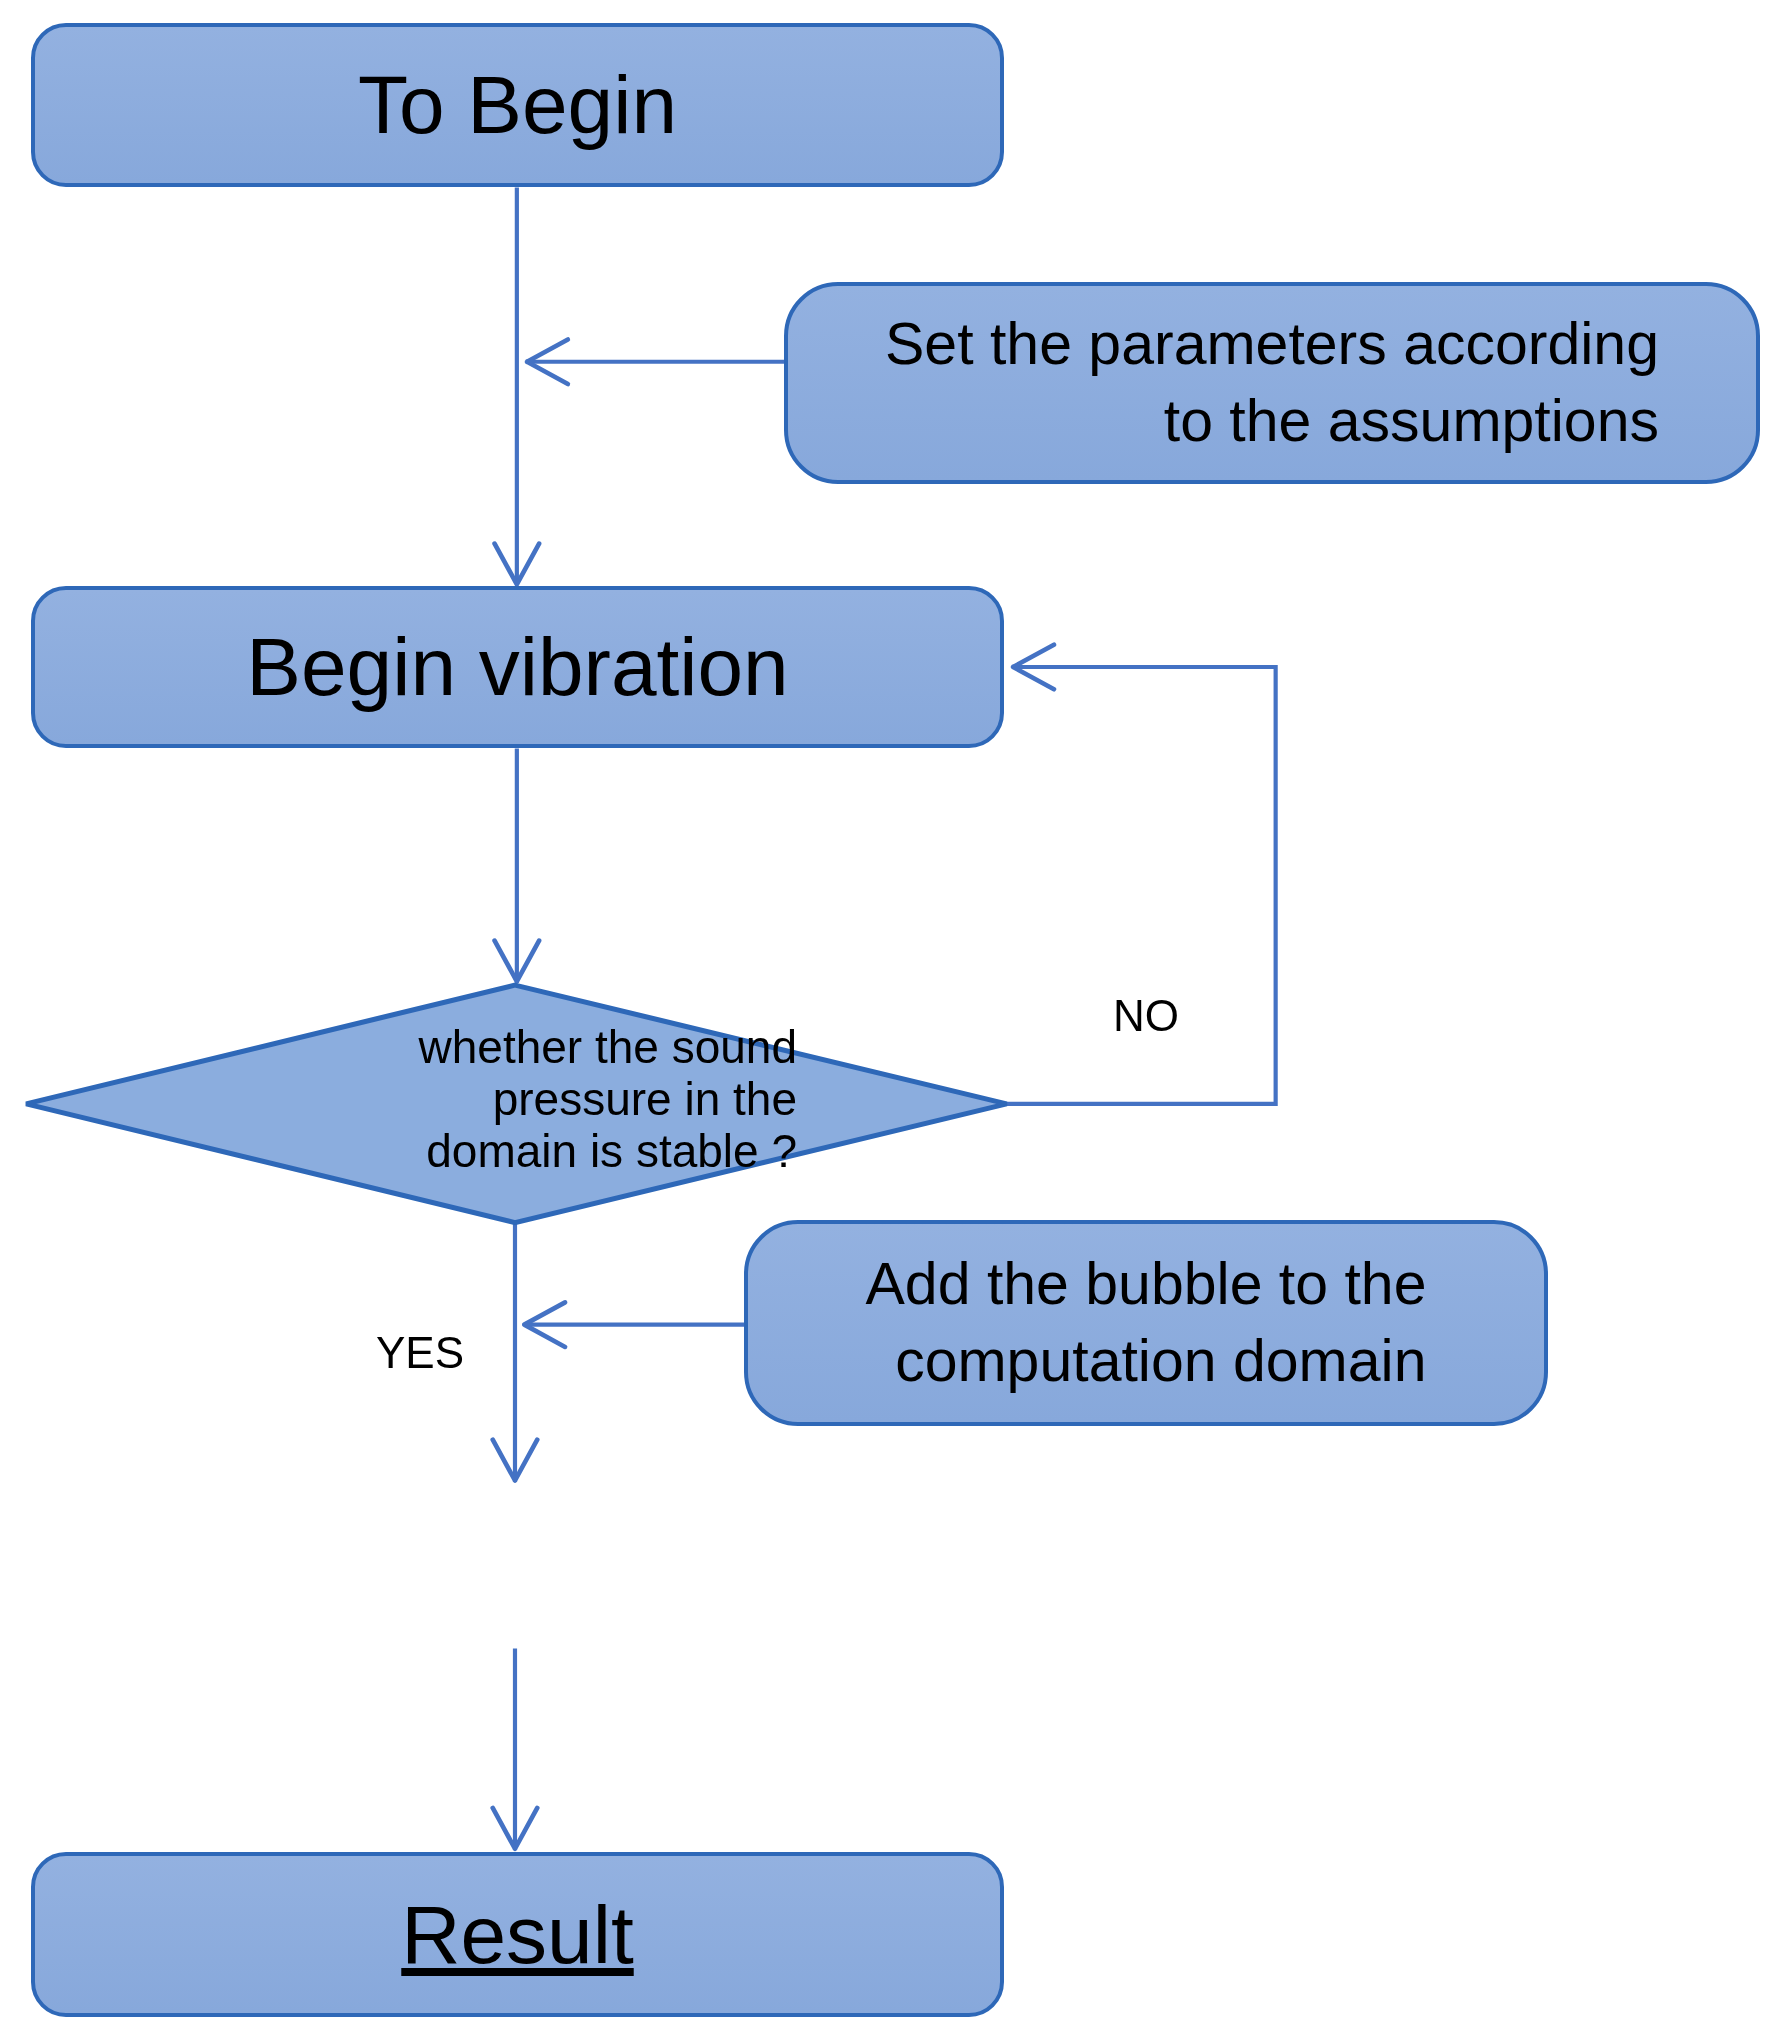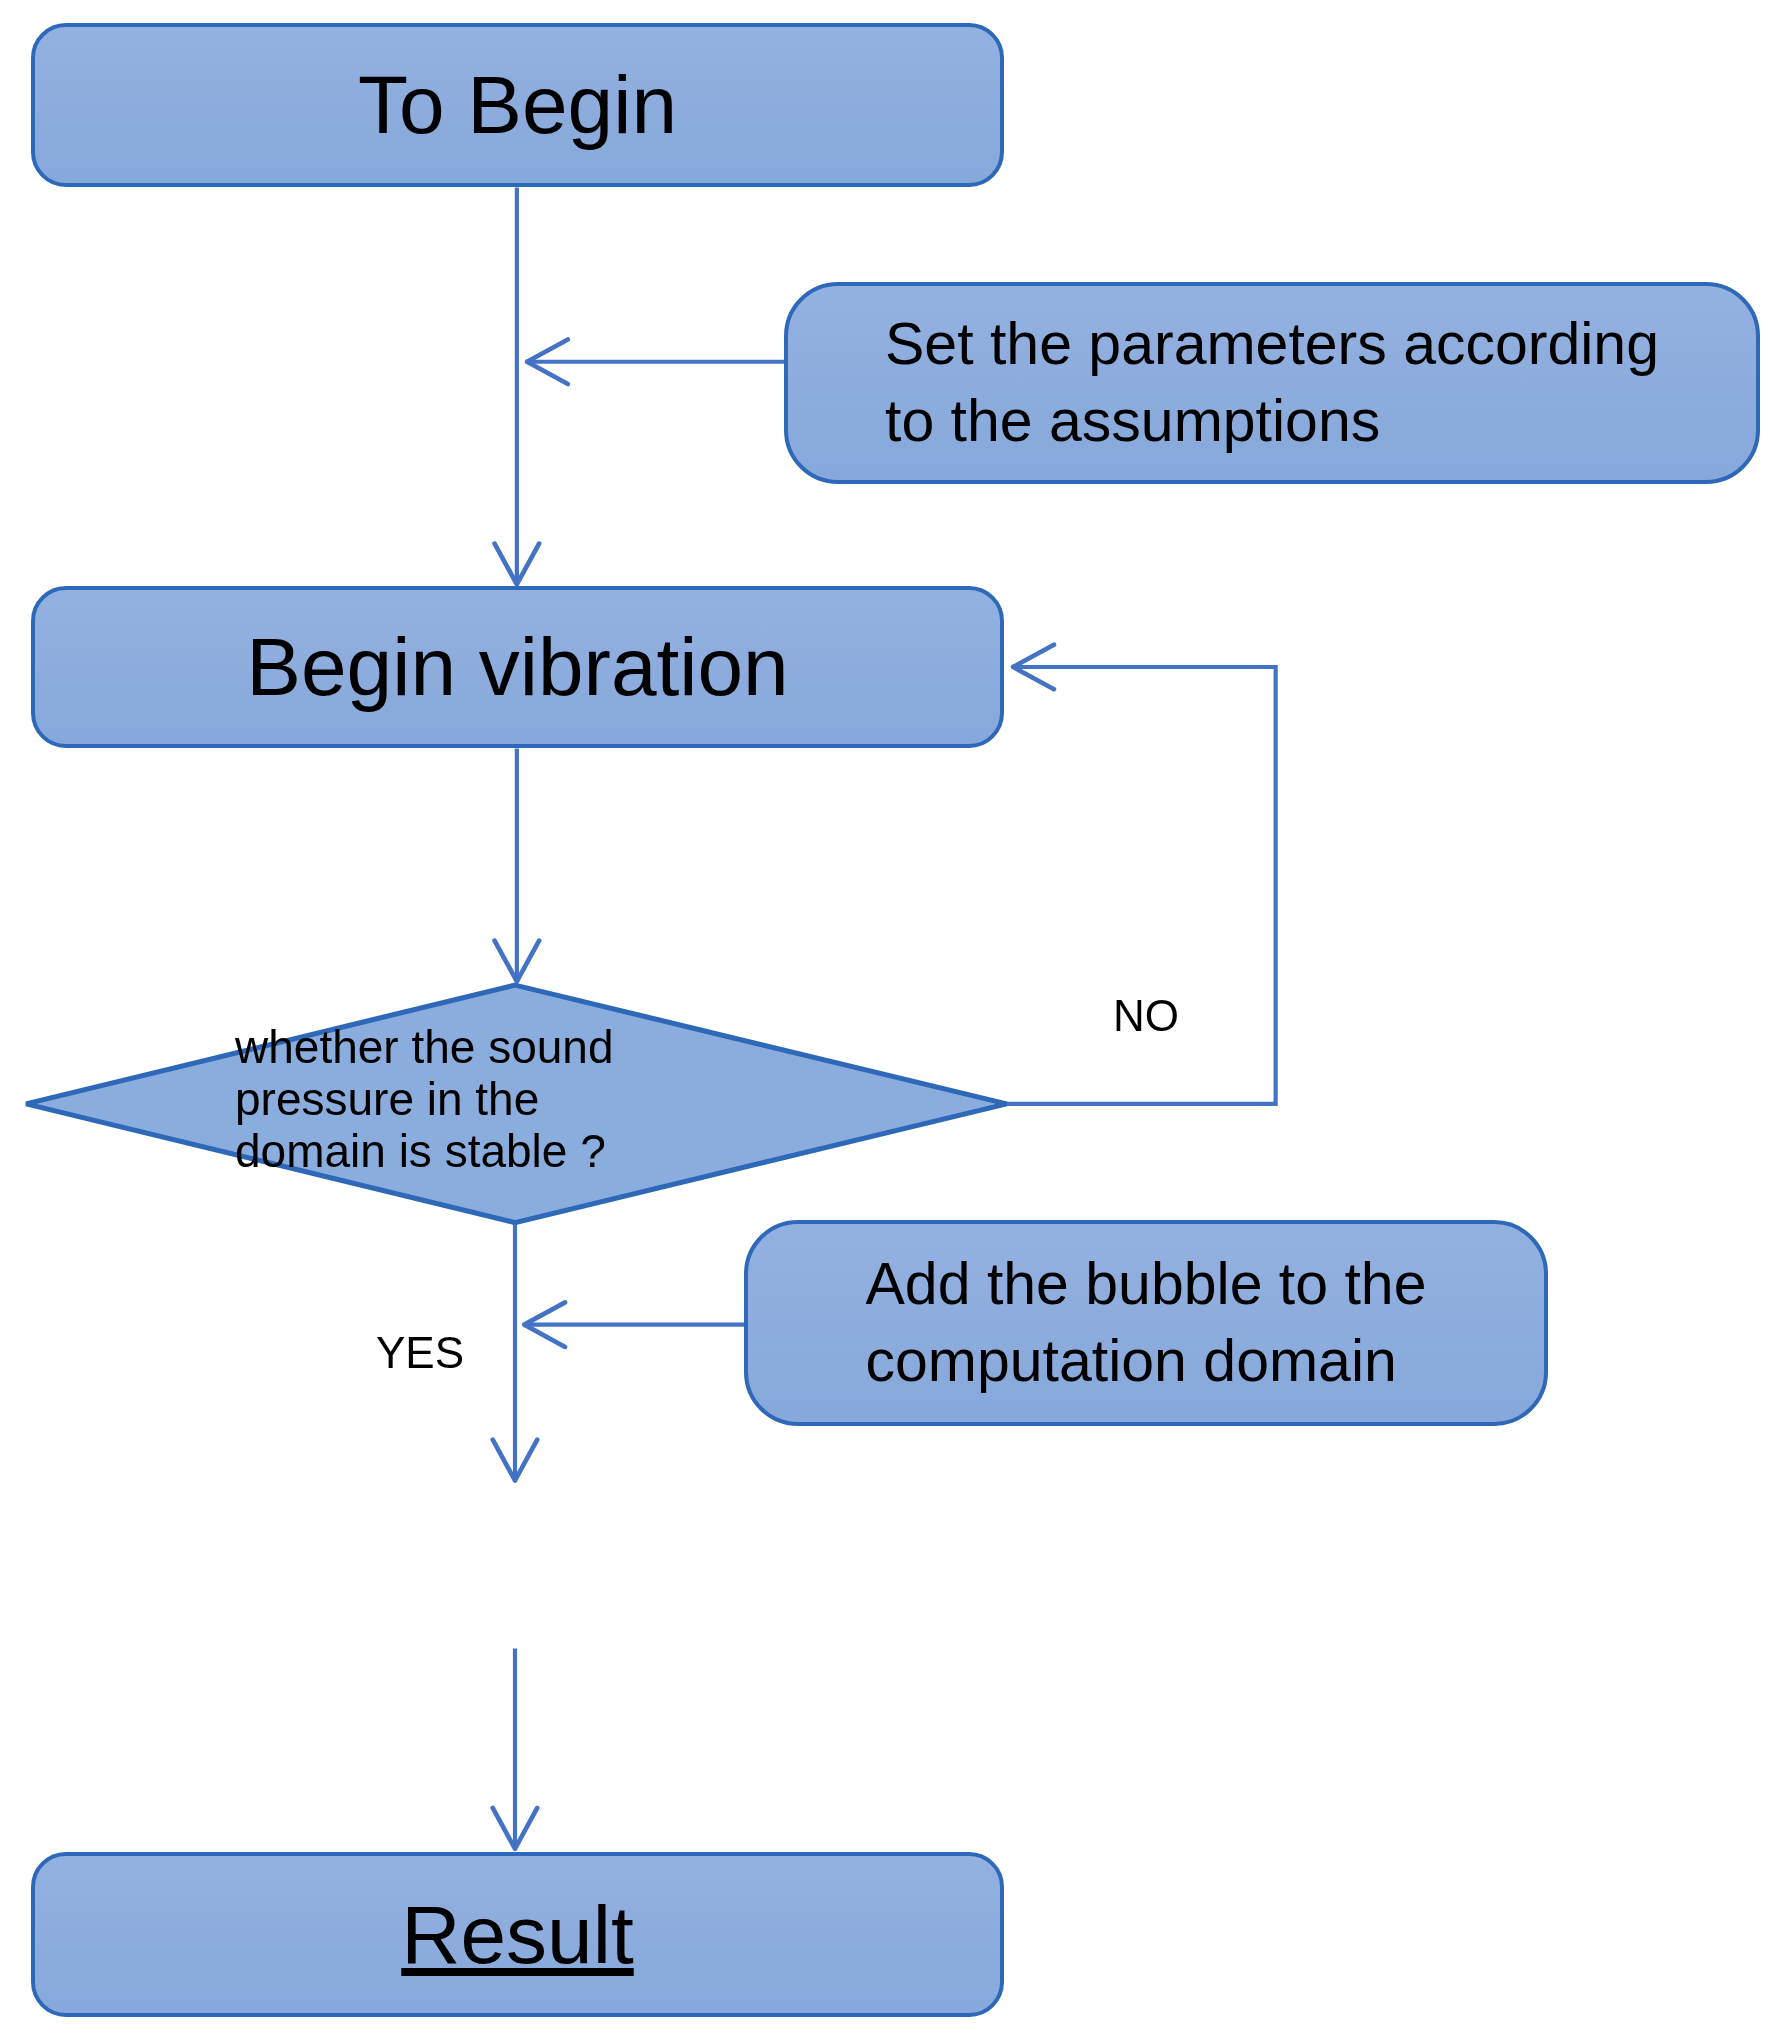--- a/index.html
+++ b/index.html
@@ -11,21 +11,21 @@
     background: #ffffff;
     font-family: "Liberation Sans", sans-serif;
     overflow: hidden;
   }
   svg.wires {
     position: absolute; left: 0; top: 0;
   }
   .node {
     position: absolute;
     display: flex; align-items: center; justify-content: center;
-    text-align: left;
+    text-align: right;
     color: #000000;
     background: linear-gradient(180deg, #93b1e0 0%, #87a8db 100%);
     border: 4.6px solid #2e68b8;
     box-sizing: border-box;
     white-space: pre-line;
   }
   .node.big {
     font-size: 82px;
     border-radius: 35px;
     letter-spacing: 0px;
@@ -34,21 +34,21 @@
     font-size: 59px;
     line-height: 1.3;
     border-radius: 54px;
   }
   .diamond-label {
     position: absolute;
     left: 235px; top: 1022px;
     width: 562px;
     font-size: 46px;
     line-height: 1.13;
-    text-align: left;
+    text-align: right;
     white-space: pre-line;
     color: #000000;
   }
   .edge-label {
     position: absolute;
     color: #000000;
     font-size: 44px;
     text-align: center;
   }
   .edge-label.no  { left: 1072px; top: 991px; width: 148px; }

